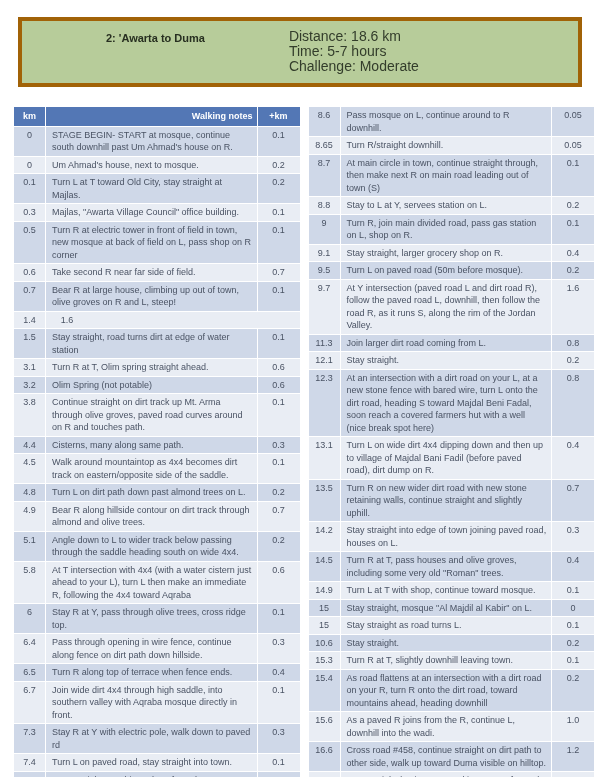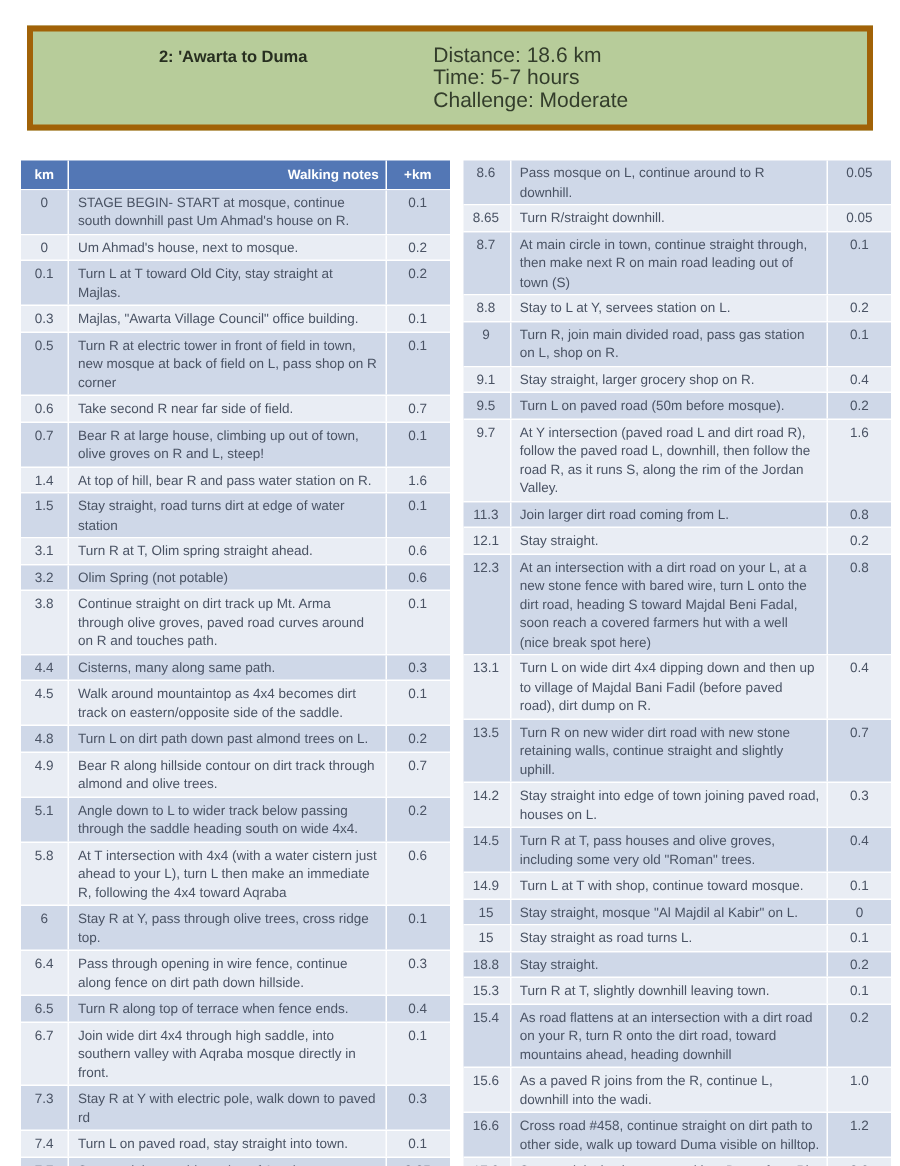--- a/index.html
+++ b/index.html
@@ -104,21 +104,20 @@
           <div class="c note">Take second R near far side of field.</div>
           <div class="c plus">0.7</div>
         </div>
         <div class="trow dark">
           <div class="c km">0.7</div>
           <div class="c note">Bear R at large house, climbing up out of town, olive groves on R and L, steep!</div>
           <div class="c plus">0.1</div>
         </div>
         <div class="trow light">
           <div class="c km">1.4</div>
-          <div class="c note">At top of hill, bear R and pass water station on R.</div>
           <div class="c plus">1.6</div>
         </div>
         <div class="trow dark">
           <div class="c km">1.5</div>
           <div class="c note">Stay straight, road turns dirt at edge of water station</div>
           <div class="c plus">0.1</div>
         </div>
         <div class="trow light">
           <div class="c km">3.1</div>
           <div class="c note">Turn R at T, Olim spring straight ahead.</div>
@@ -287,21 +286,21 @@
           <div class="c km">15</div>
           <div class="c note">Stay straight, mosque "Al Majdil al Kabir" on L.</div>
           <div class="c plus">0</div>
         </div>
         <div class="trow light">
           <div class="c km">15</div>
           <div class="c note">Stay straight as road turns L.</div>
           <div class="c plus">0.1</div>
         </div>
         <div class="trow dark">
-          <div class="c km">18.8</div>
+          <div class="c km">10.6</div>
           <div class="c note">Stay straight.</div>
           <div class="c plus">0.2</div>
         </div>
         <div class="trow light">
           <div class="c km">15.3</div>
           <div class="c note">Turn R at T, slightly downhill leaving town.</div>
           <div class="c plus">0.1</div>
         </div>
         <div class="trow dark">
           <div class="c km">15.4</div>

